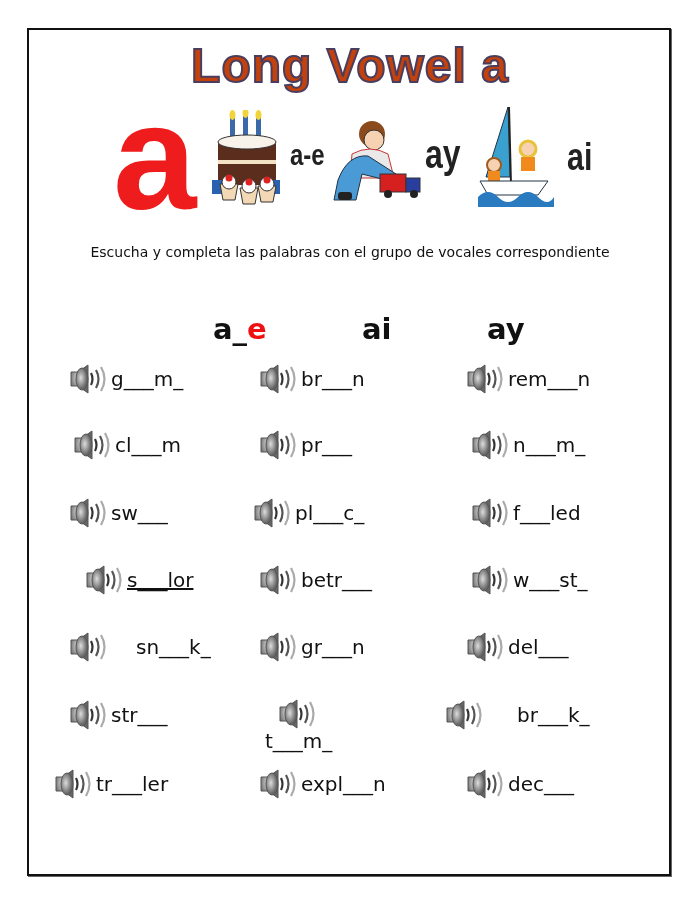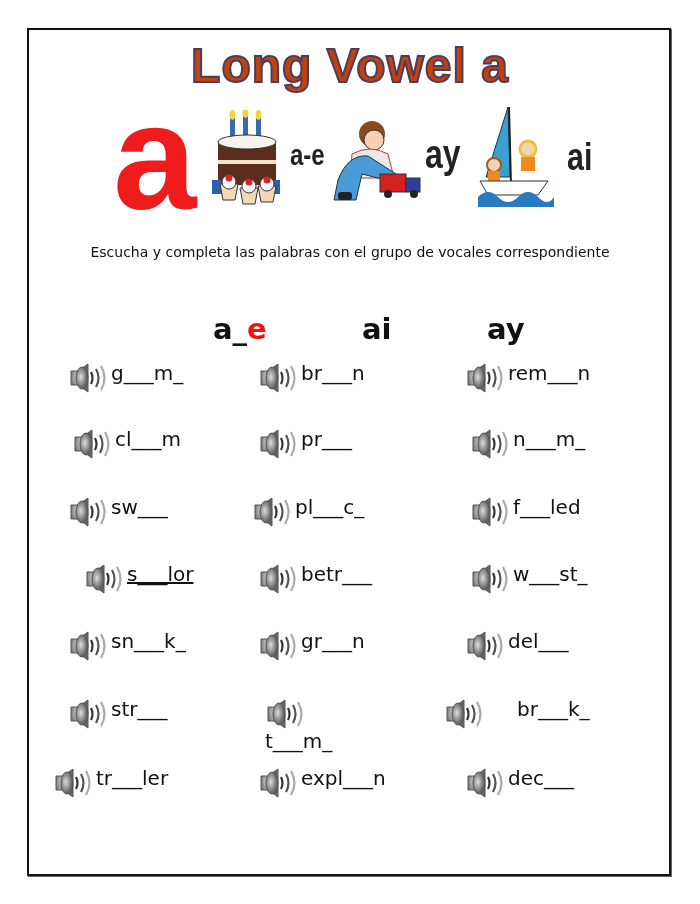--- a/index.html
+++ b/index.html
@@ -5,21 +5,21 @@
   html, body { margin: 0; padding: 0; background: #ffffff; }
   body { width: 700px; height: 904px; position: relative; overflow: hidden; font-family: "DejaVu Sans", sans-serif; }
   .frame { position: absolute; left: 27px; top: 28px; width: 640px; height: 844px; border: 2px solid #111; box-shadow: 1px 1px 0 #666; }
   .title { position: absolute; left: 0; width: 700px; top: 38px; text-align: center; font-family: "Liberation Sans", sans-serif; font-weight: bold; font-size: 48px; color: #c2410c; -webkit-text-stroke: 2px #4a3d5e; letter-spacing: 1px; }
   .big-a { position: absolute; left: 113px; top: 82px; font-family: "Liberation Sans", sans-serif; font-weight: bold; font-size: 150px; line-height: 150px; color: #ee1c1c; }
   .pic { position: absolute; }
   .lbl { position: absolute; font-family: "Liberation Sans", sans-serif; font-weight: bold; color: #222; transform: scaleX(0.8); transform-origin: left top; }
   .instr { position: absolute; left: 0; width: 700px; top: 244px; text-align: center; font-size: 14px; color: #111; }
   .group { position: absolute; top: 280px; font-size: 29px; font-weight: bold; color: #111; margin-top: 32px; }
   .group .red { color: #e11; }
-  .item { position: absolute; display: flex; align-items: flex-start; font-size: 20px; color: #111; height: 34px; }
+  .item { position: absolute; display: flex; align-items: center; font-size: 20px; color: #111; height: 34px; }
   .item .spk { width: 42px; height: 32px; margin-right: 1px; }
   .item .word { line-height: 22px; white-space: pre; }
 </style>
 </head>
 <body>
 
 <div class="frame"></div>
 
 <div class="title">Long Vowel a</div>
 
@@ -146,21 +146,21 @@
           </defs>
           <path d="M3 9 h7 l10 -7 v28 l-10 -7 h-7z" fill="url(#g)" stroke="#555"></path>
           <ellipse cx="14" cy="16" rx="6" ry="11" fill="url(#g)" stroke="#555"></ellipse>
           <path d="M23 10 q3 6 0 12" stroke="#333" stroke-width="2.2" fill="none"></path>
           <path d="M28 7 q5 9 0 18" stroke="#555" stroke-width="2.2" fill="none"></path>
           <path d="M33 4 q7 12 0 24" stroke="#aaa" stroke-width="2.2" fill="none"></path>
         </svg>
       </span>
       <span class="word">s___lor</span>
     </div>
-    <div class="item" style="left: 68px; top: 630px;">
+    <div class="item" style="left: 68px; top: 630px; gap: 25px;">
       <span style="display:inline-flex;cursor:pointer">
         <svg class="spk" viewBox="0 0 42 32">
           <defs>
             <radialGradient id="g" cx="40%" cy="45%">
               <stop offset="0" stop-color="#ddd"></stop>
               <stop offset="1" stop-color="#666"></stop>
             </radialGradient>
           </defs>
           <path d="M3 9 h7 l10 -7 v28 l-10 -7 h-7z" fill="url(#g)" stroke="#555"></path>
           <ellipse cx="14" cy="16" rx="6" ry="11" fill="url(#g)" stroke="#555"></ellipse>

